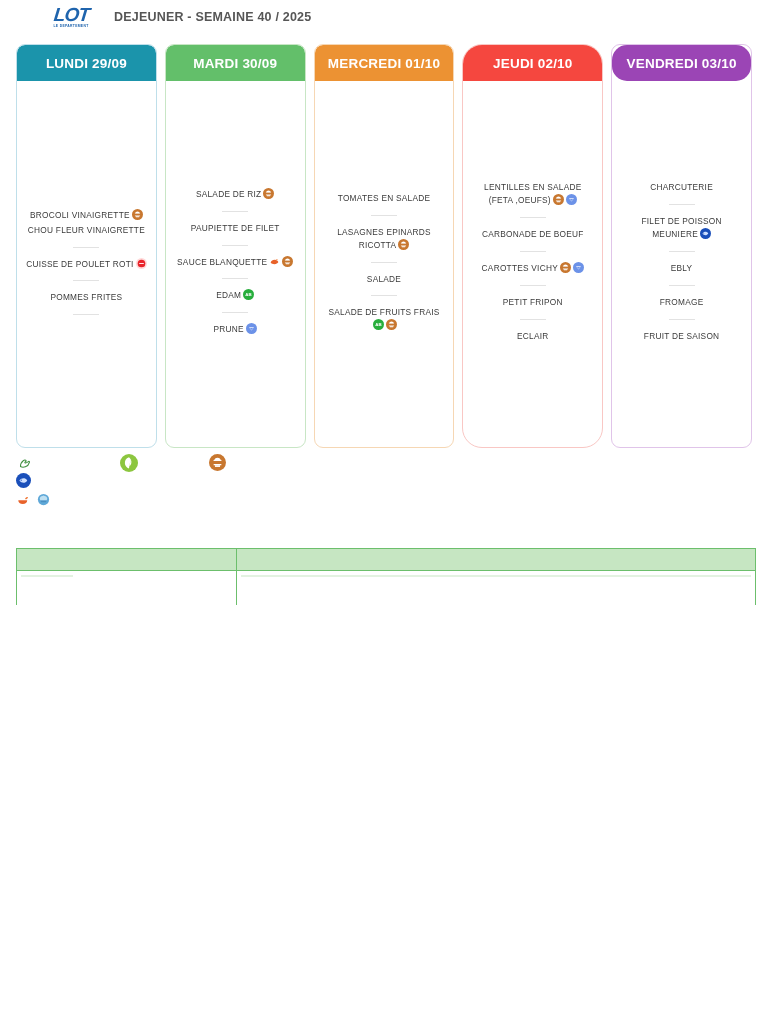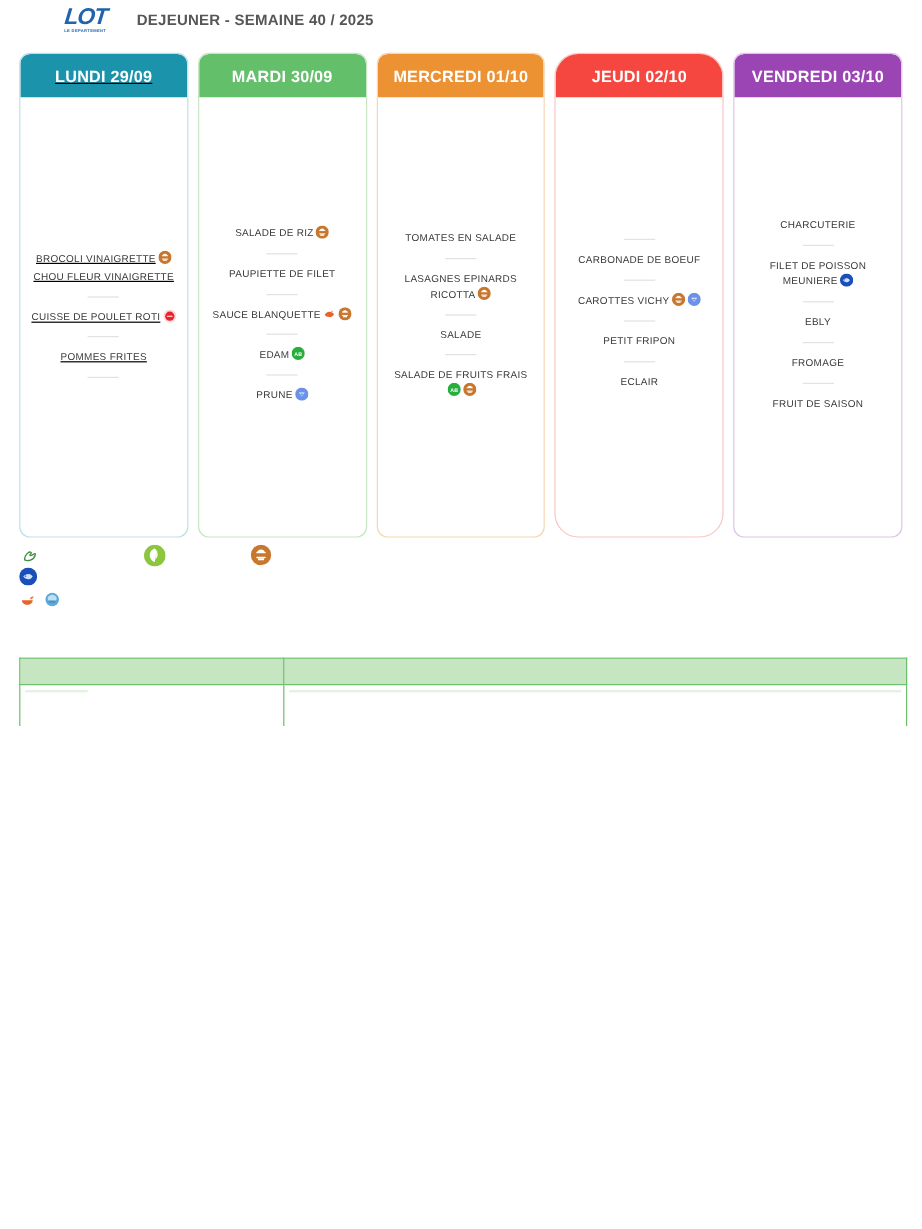--- a/index.html
+++ b/index.html
@@ -143,21 +143,21 @@
 
   <div class="header">
     <div class="logo">
       <div class="logo-text">LOT</div>
       <div class="logo-sub">LE DEPARTEMENT</div>
     </div>
     <div class="header-title">DEJEUNER - SEMAINE 40 / 2025</div>
   </div>
 
   <div class="week" id="week">
-      <div class="day-card" style="border-color: rgb(191, 223, 234); text-decoration: underline;">
+      <div class="day-card" style="border-color: rgb(191, 223, 234);">
         <div class="day-head" style="background: rgb(27, 148, 171);">LUNDI 29/09</div>
         <div class="day-body">
           <div class="course">
             <div class="dish"><span class="dish-line">BROCOLI VINAIGRETTE</span><span class="badges"><span class="badge"><svg viewBox="0 0 20 20">
                     <circle cx="10" cy="10" r="10" fill="#c8772f"></circle>
                     <path d="M6 7.5h8M6 12.5h8" stroke="#fff" stroke-width="1.4" stroke-linecap="round"></path>
                     <path d="M10 4.5c-2.4 0-3.6 1.6-3.6 3h7.2c0-1.4-1.2-3-3.6-3z" fill="#fff"></path>
                     <path d="M7 13.2h6v2H7z" fill="#fff"></path>
                   </svg></span></span></div>
             <div class="dish"><span class="dish-line">CHOU FLEUR VINAIGRETTE</span></div>
@@ -250,49 +250,61 @@
                     <path d="M6 7.5h8M6 12.5h8" stroke="#fff" stroke-width="1.4" stroke-linecap="round"></path>
                     <path d="M10 4.5c-2.4 0-3.6 1.6-3.6 3h7.2c0-1.4-1.2-3-3.6-3z" fill="#fff"></path>
                     <path d="M7 13.2h6v2H7z" fill="#fff"></path>
                   </svg></span></span></div>
           </div>
         </div>
       </div>
       <div class="day-card" style="border-color: rgb(249, 199, 196); border-radius: 20px;">
         <div class="day-head" style="background: rgb(245, 71, 63);">JEUDI 02/10</div>
         <div class="day-body">
-          <div class="course-sep"></div>
-          <div class="course">
-            <div class="dish"><span class="dish-line">CARBONADE DE BOEUF</span></div>
-          </div>
-          <div class="course-sep"></div>
-          <div class="course">
-            <div class="dish"><span class="dish-line">CAROTTES VICHY</span><span class="badges"><span class="badge"><svg viewBox="0 0 20 20">
+          <div class="course">
+            <div class="dish"><span class="dish-line">LENTILLES EN SALADE (FETA ,OEUFS)</span><span class="badges"><span class="badge"><svg viewBox="0 0 20 20">
                     <circle cx="10" cy="10" r="10" fill="#c8772f"></circle>
                     <path d="M6 7.5h8M6 12.5h8" stroke="#fff" stroke-width="1.4" stroke-linecap="round"></path>
                     <path d="M10 4.5c-2.4 0-3.6 1.6-3.6 3h7.2c0-1.4-1.2-3-3.6-3z" fill="#fff"></path>
                     <path d="M7 13.2h6v2H7z" fill="#fff"></path>
                   </svg></span><span class="badge"><svg viewBox="0 0 20 20">
                     <circle cx="10" cy="10" r="10" fill="#6c92e8"></circle>
                     <path d="M5.5 7.5h9l-4.5 6z" fill="#fff" opacity=".9"></path>
                     <path d="M7 9h6l-3 3.6z" fill="#6c92e8"></path>
                   </svg></span></span></div>
           </div>
           <div class="course-sep"></div>
           <div class="course">
+            <div class="dish"><span class="dish-line">CARBONADE DE BOEUF</span></div>
+          </div>
+          <div class="course-sep"></div>
+          <div class="course">
+            <div class="dish"><span class="dish-line">CAROTTES VICHY</span><span class="badges"><span class="badge"><svg viewBox="0 0 20 20">
+                    <circle cx="10" cy="10" r="10" fill="#c8772f"></circle>
+                    <path d="M6 7.5h8M6 12.5h8" stroke="#fff" stroke-width="1.4" stroke-linecap="round"></path>
+                    <path d="M10 4.5c-2.4 0-3.6 1.6-3.6 3h7.2c0-1.4-1.2-3-3.6-3z" fill="#fff"></path>
+                    <path d="M7 13.2h6v2H7z" fill="#fff"></path>
+                  </svg></span><span class="badge"><svg viewBox="0 0 20 20">
+                    <circle cx="10" cy="10" r="10" fill="#6c92e8"></circle>
+                    <path d="M5.5 7.5h9l-4.5 6z" fill="#fff" opacity=".9"></path>
+                    <path d="M7 9h6l-3 3.6z" fill="#6c92e8"></path>
+                  </svg></span></span></div>
+          </div>
+          <div class="course-sep"></div>
+          <div class="course">
             <div class="dish"><span class="dish-line">PETIT FRIPON</span></div>
           </div>
           <div class="course-sep"></div>
           <div class="course">
             <div class="dish"><span class="dish-line">ECLAIR</span></div>
           </div>
         </div>
       </div>
       <div class="day-card" style="border-color: rgb(224, 196, 233);">
-        <div class="day-head" style="background: rgb(155, 69, 181);">VENDREDI 03/10</div>
+        <div class="day-head" style="background: rgb(155, 69, 181); border-radius: 15px;">VENDREDI 03/10</div>
         <div class="day-body">
           <div class="course">
             <div class="dish"><span class="dish-line">CHARCUTERIE</span></div>
           </div>
           <div class="course-sep"></div>
           <div class="course">
             <div class="dish"><span class="dish-line">FILET DE POISSON MEUNIERE</span><span class="badges"><span class="badge"><svg viewBox="0 0 20 20">
                     <circle cx="10" cy="10" r="10" fill="#1a4fba"></circle>
                     <path d="M4.5 10c2-2.6 5-3.6 7.6-2.6 1.2.5 2.2 1.4 2.9 2.6-.7 1.2-1.7 2.1-2.9 2.6C9.5 13.6 6.5 12.6 4.5 10z" fill="#cfe0ff"></path>
                     <circle cx="7" cy="9.5" r=".8" fill="#1a4fba"></circle>

